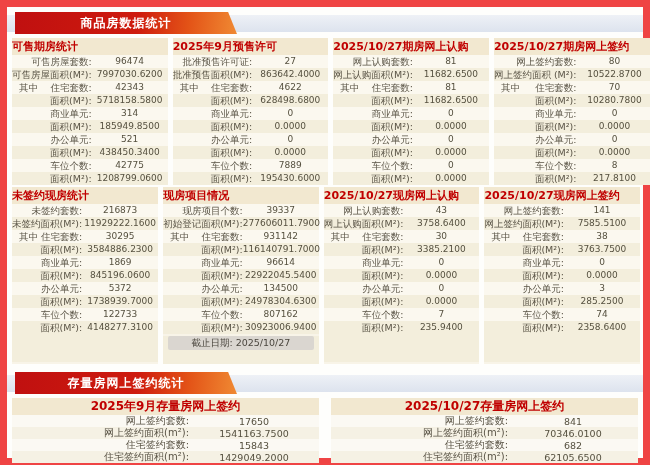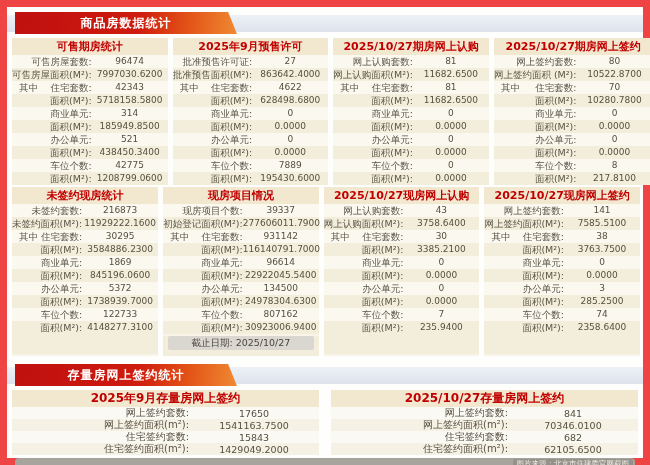--- a/index.html
+++ b/index.html
@@ -25,38 +25,38 @@
     letter-spacing:1px;
   }
   
   .panels{
     display:grid;grid-template-columns:repeat(4,1fr);gap:5px;
     padding:0 5px;margin-top:2px;
   }
   .panel{background:#f8f4e8;}
   .panel-header{
     background:#f2e8d0;color:#c00000;font-weight:bold;font-size:11px;
-    text-align:center;height:17px;line-height:17px;white-space:nowrap;overflow:hidden;
+    text-align:left;height:17px;line-height:17px;white-space:nowrap;overflow:hidden;
   }
   .rows > div.row{display:flex;align-items:center;height:13px;position:relative;}
   .rows > div.row:nth-of-type(odd){background:#fbf8ef;}
   .rows > div.row:nth-of-type(even){background:#f3eedc;}
   .row .prefix{
     position:absolute;left:7px;top:0;height:13px;line-height:13px;
     font-size:9.5px;color:#5a5446;
   }
   .row .label{
     flex:1;text-align:right;font-size:9.5px;color:#5a5446;
     white-space:nowrap;line-height:13px;
   }
   .row .value{
     width:76px;text-align:center;font-size:9px;color:#55503f;
     white-space:nowrap;line-height:13px;
   }
-  .panel-foot{height:20px;background:#f3eedc;}
+  .panel-foot{height:28px;background:#f3eedc;}
   .panel-note{
     display:block;margin:2px 5px;height:14px;line-height:14px;
     background:#dad6d0;color:#4a463e;font-size:9.5px;text-align:center;
     border-radius:2px;
   }
   .panel-note:empty{display:none;}
   .mid{}
   
   .stock-banner{margin-top:6px;}
   .stock-panels{

